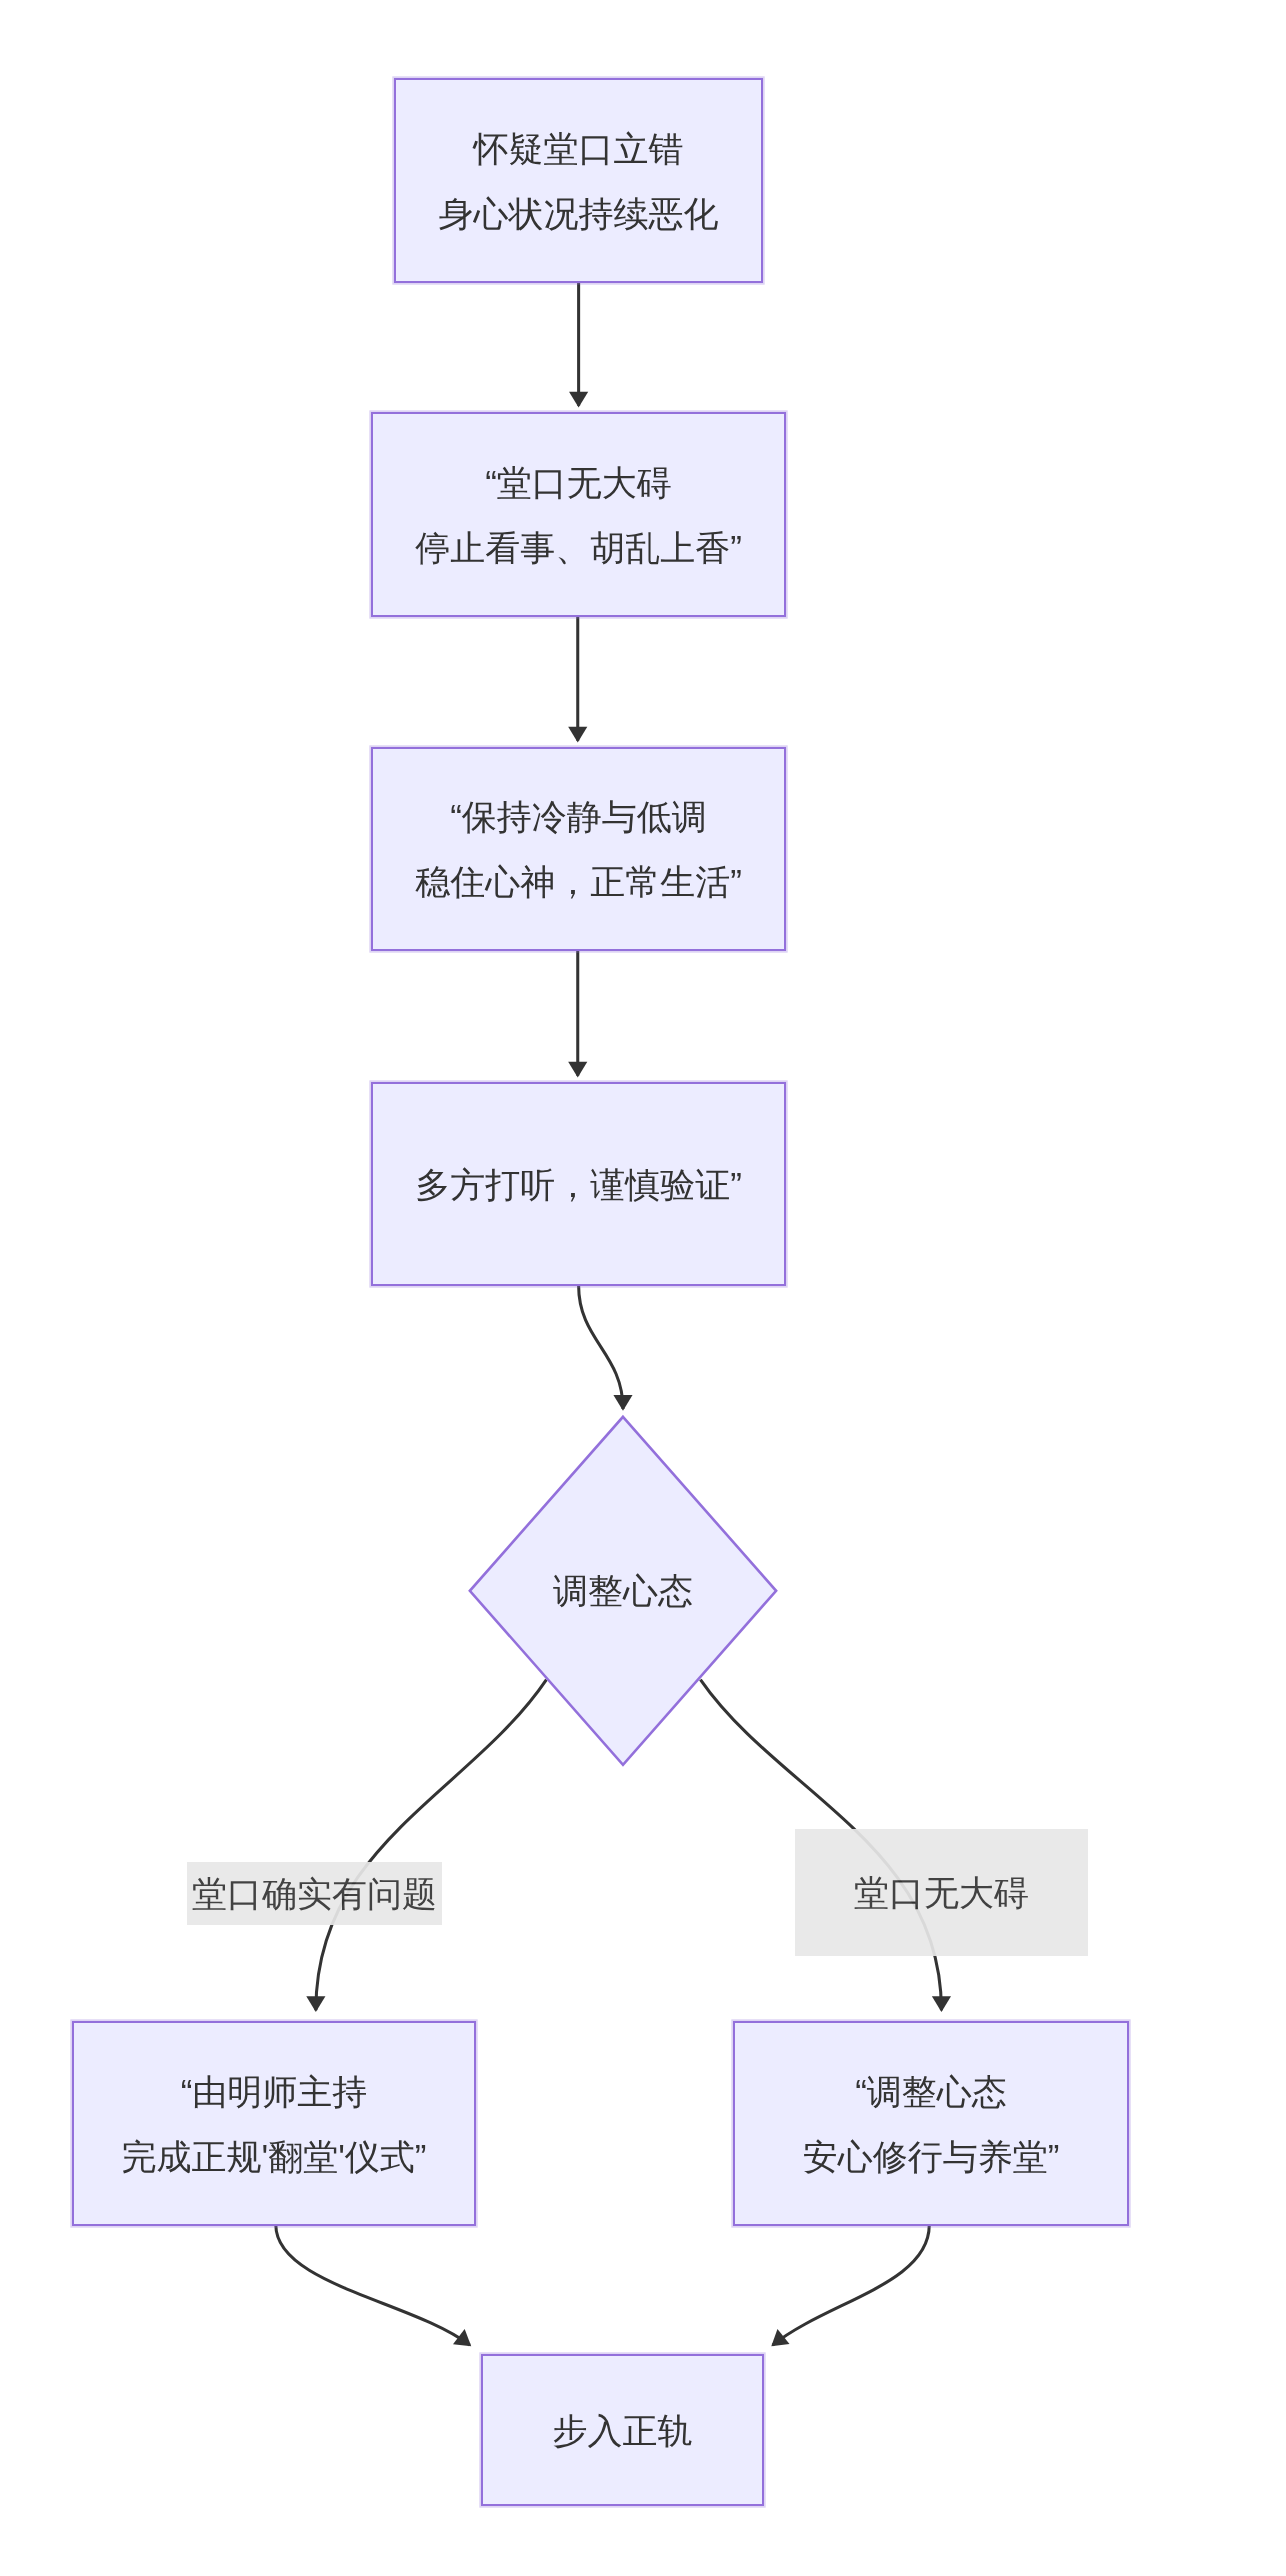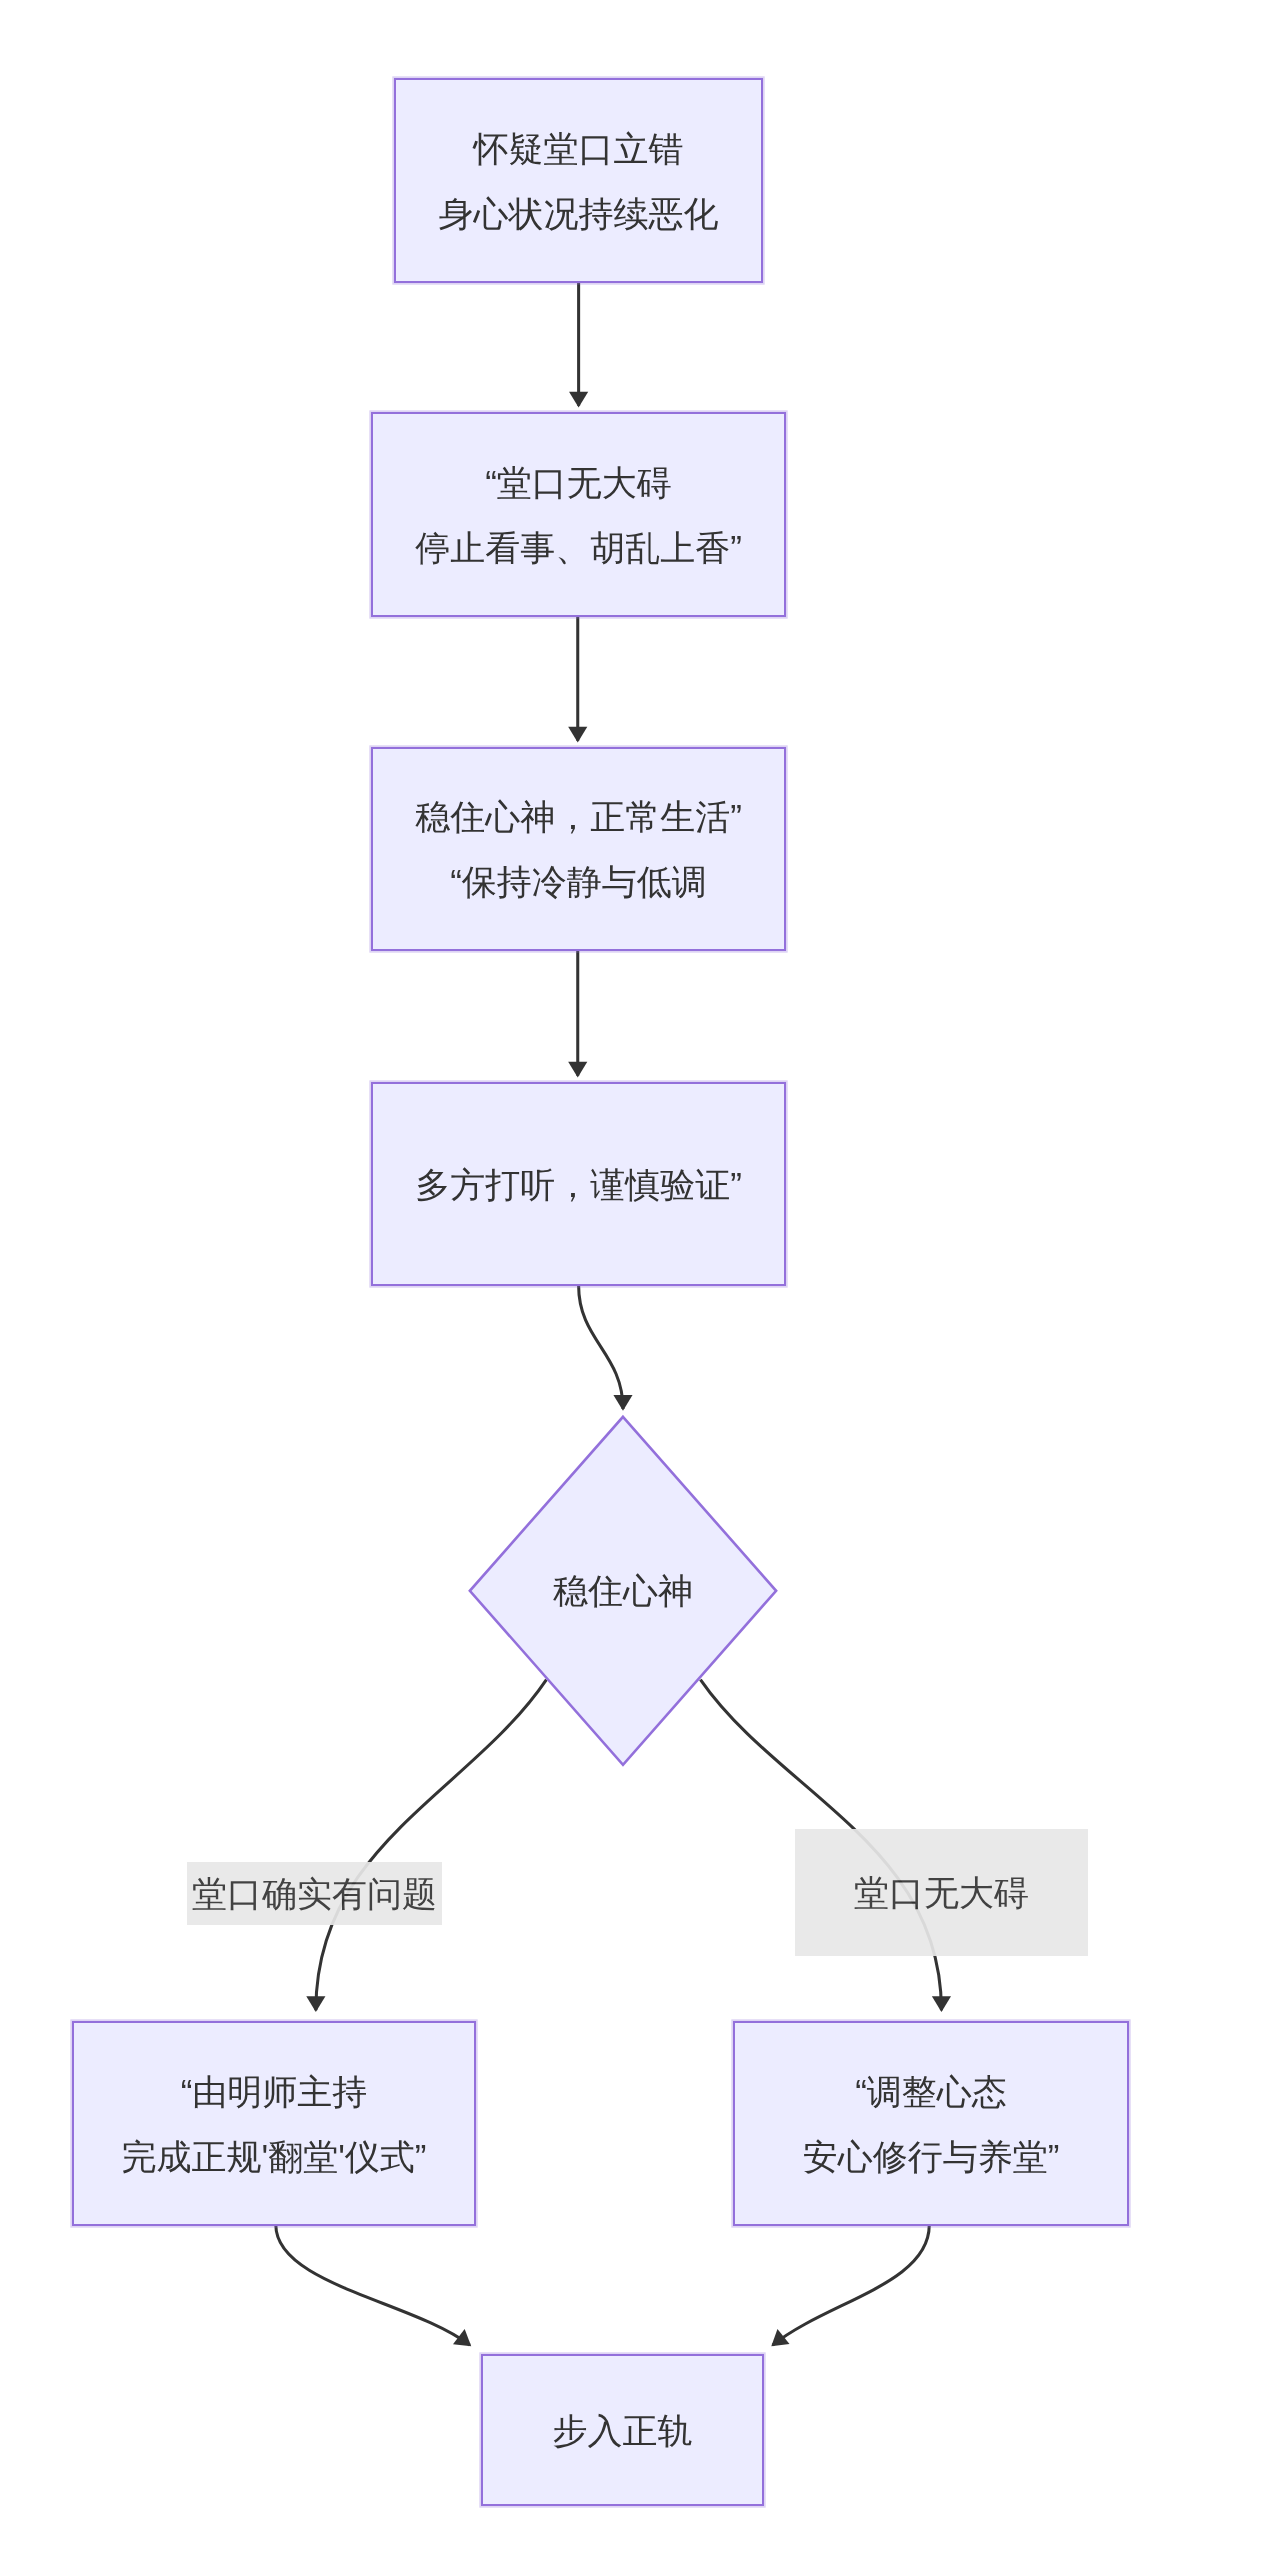--- a/index.html
+++ b/index.html
@@ -111,30 +111,30 @@
     <div class="line">怀疑堂口立错</div>
     <div class="line">身心状况持续恶化</div>
   </div>
 
   <div class="node" style="left:371px; top:412px; width:415px; height:205px;">
     <div class="line">“堂口无大碍</div>
     <div class="line">停止看事、胡乱上香”</div>
   </div>
 
   <div class="node" style="left:371px; top:747px; width:415px; height:204px;">
+    <div class="line">“保持冷静与低调</div>
     <div class="line">稳住心神，正常生活”</div>
-    <div class="line">“保持冷静与低调</div>
   </div>
 
   <div class="node" style="left:371px; top:1082px; width:415px; height:204px;">
     <div class="line">多方打听，谨慎验证”</div>
   </div>
 
   <div class="diamond-label" style="left:470px; top:1417px; width:306px; height:348px;">
-    <div class="line">稳住心神</div>
+    <div class="line">调整心态</div>
   </div>
 
   <div class="edge-label" style="left:187px; top:1862px; width:255px; height:63px;">
     <div class="line">堂口确实有问题</div>
   </div>
 
   <div class="edge-label" style="left:795px; top:1829px; width:293px; height:127px;">
     <div class="line">堂口无大碍</div>
   </div>
 

